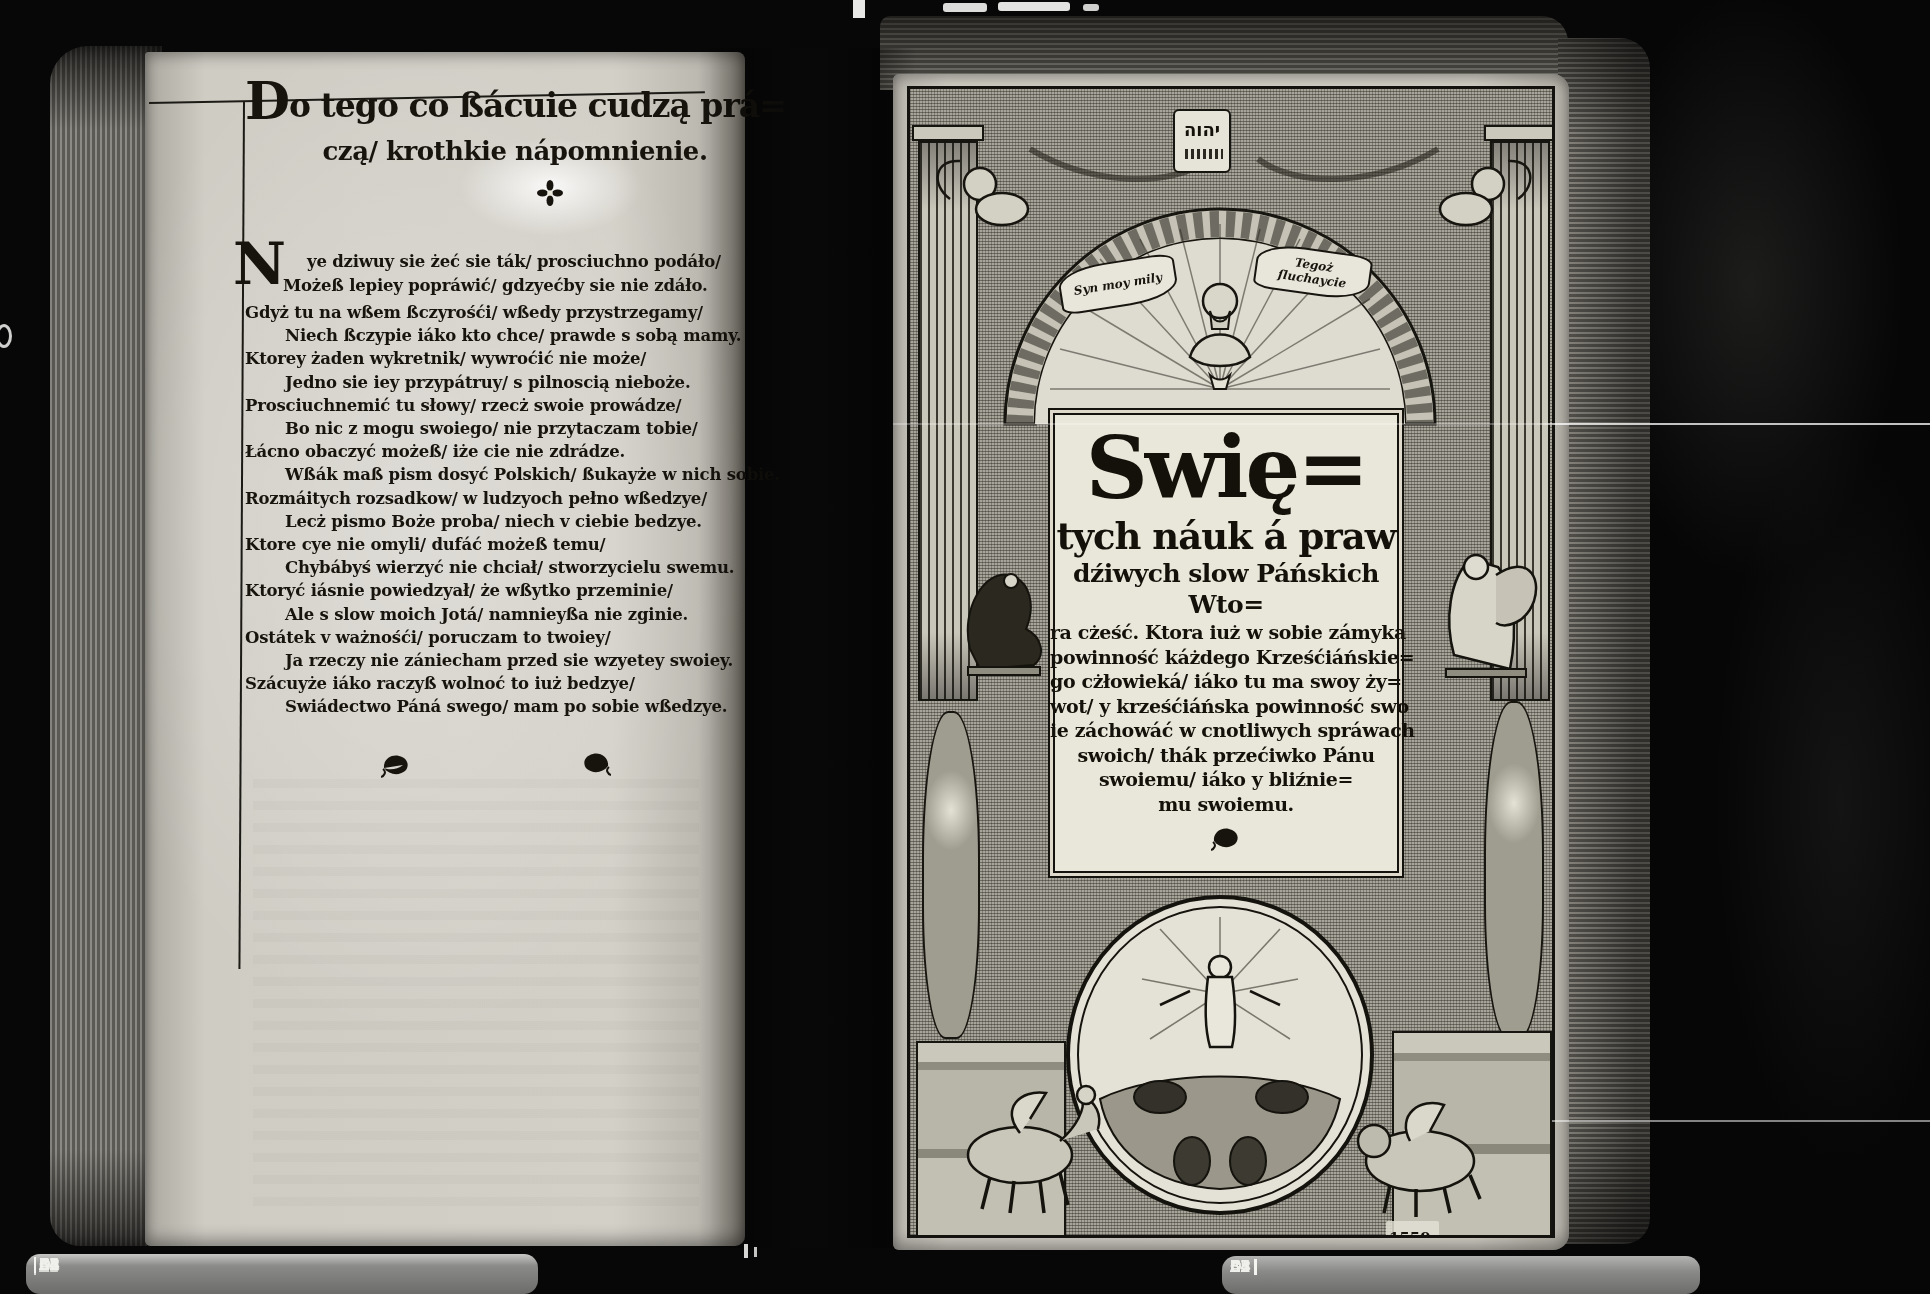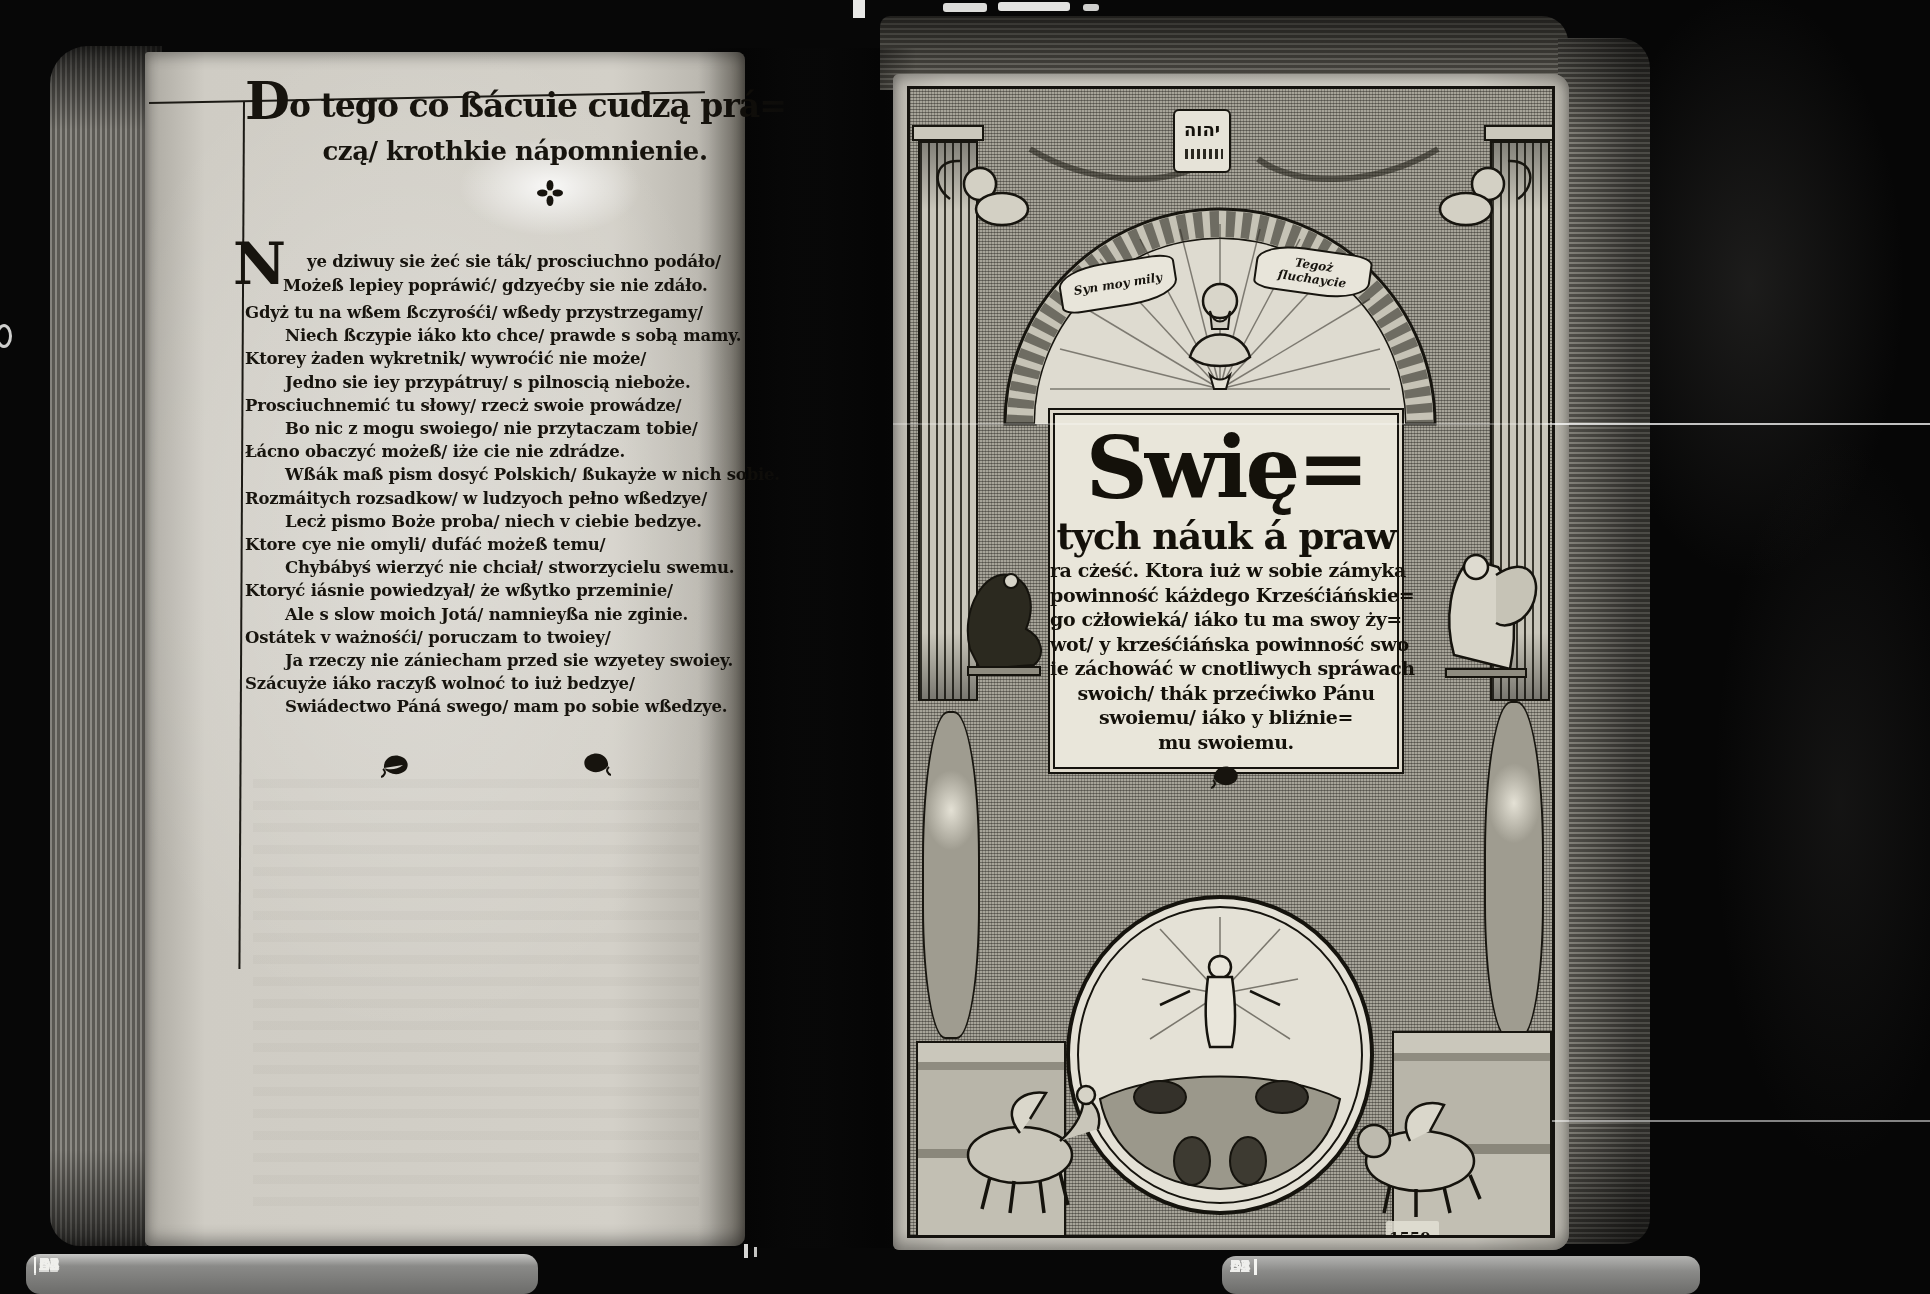--- a/index.html
+++ b/index.html
@@ -98,21 +98,21 @@
   #tablet{left:263px;top:20px;width:58px;height:64px;background:#e6e3d8;border:2px solid #17150f;border-radius:6px;
      text-align:center;color:#14110b;font-family:"DejaVu Sans",sans-serif;}
   #tablet .heb{position:static;display:block;margin-top:8px;font-size:18px;font-weight:700;}
   #tablet .squiggle{left:10px;top:38px;width:38px;height:10px;background:
      repeating-linear-gradient(90deg,#2a2820 0 3px,transparent 3px 6px);}
   .banderole{background:#e8e5da;border:2px solid #17150f;border-radius:40% 18% 42% 16%;
      font-family:"DejaVu Serif",serif;font-style:italic;font-weight:700;font-size:12px;color:#17140e;
      display:flex;align-items:center;justify-content:center;text-align:center;padding:2px;}
   #banner-left{left:149px;top:172px;width:118px;height:46px;transform:rotate(-9deg);}
   #banner-right{left:345px;top:160px;width:116px;height:46px;transform:rotate(8deg);}
-  #cartouche{left:138px;top:319px;width:356px;height:366px;background:#e9e6da;border:2px solid #15130e;
+  #cartouche{left:138px;top:319px;width:356px;height:470px;background:#e9e6da;border:2px solid #15130e;
      box-shadow:inset 0 0 0 3px #ded9cb, inset 0 0 0 5px #15130e;text-align:center;color:#14110a;}
   #cartouche > div{position:static;}
   #title-big{margin-top:12px;font-size:86px;line-height:92px;font-weight:700;letter-spacing:-3px;font-family:"DejaVu Serif",serif;}
   #title-l2{font-size:37px;line-height:44px;font-weight:700;letter-spacing:-1px;}
   #title-l3{font-size:25px;line-height:31px;font-weight:700;letter-spacing:-.5px;}
   .title-line{font-size:19px;line-height:24.5px;font-weight:700;letter-spacing:-.4px;white-space:nowrap;}
   #title-leaf{position:static;display:inline-block;margin-top:8px;width:30px;height:28px;}
   #engraving-date{left:476px;top:1132px;font-size:15px;font-weight:700;color:#17140d;
      background:rgba(226,223,212,.85);padding:8px 3px;border-radius:2px;font-family:"DejaVu Serif",serif;}
   #art{left:0;top:0;width:648px;height:1152px;}
@@ -300,20 +300,21 @@
         <span class="heb">יהוה</span>
         <span class="squiggle"></span>
       </div>
 
       <div id="banner-left" class="banderole">Syn moy mily</div>
       <div id="banner-right" class="banderole">Tegoż ſluchaycie</div>
 
       <div id="cartouche">
         <div id="title-big">Swię=</div>
         <div id="title-l2">tych náuk á praw</div>
+        <div id="title-l3">dźiwych slow Páńskich Wto=</div>
         <div class="title-line">ra cżeść. Ktora iuż w sobie zámyka</div>
         <div class="title-line">powinność káżdego Krześćiáńskie=</div>
         <div class="title-line">go cżłowieká/ iáko tu ma swoy ży=</div>
         <div class="title-line">wot/ y krześćiáńska powinność swo</div>
         <div class="title-line">ie záchowáć w cnotliwych spráwach</div>
         <div class="title-line">swoich/ thák przećiwko Pánu</div>
         <div class="title-line">swoiemu/ iáko y bliźnie=</div>
         <div class="title-line">mu swoiemu.</div>
         <svg id="title-leaf" viewBox="0 0 30 26">
           <path d="M3,16 C2,8 10,2 18,4 C27,6 29,14 24,19 C18,24 8,23 3,16 Z" fill="#17140e"></path>

